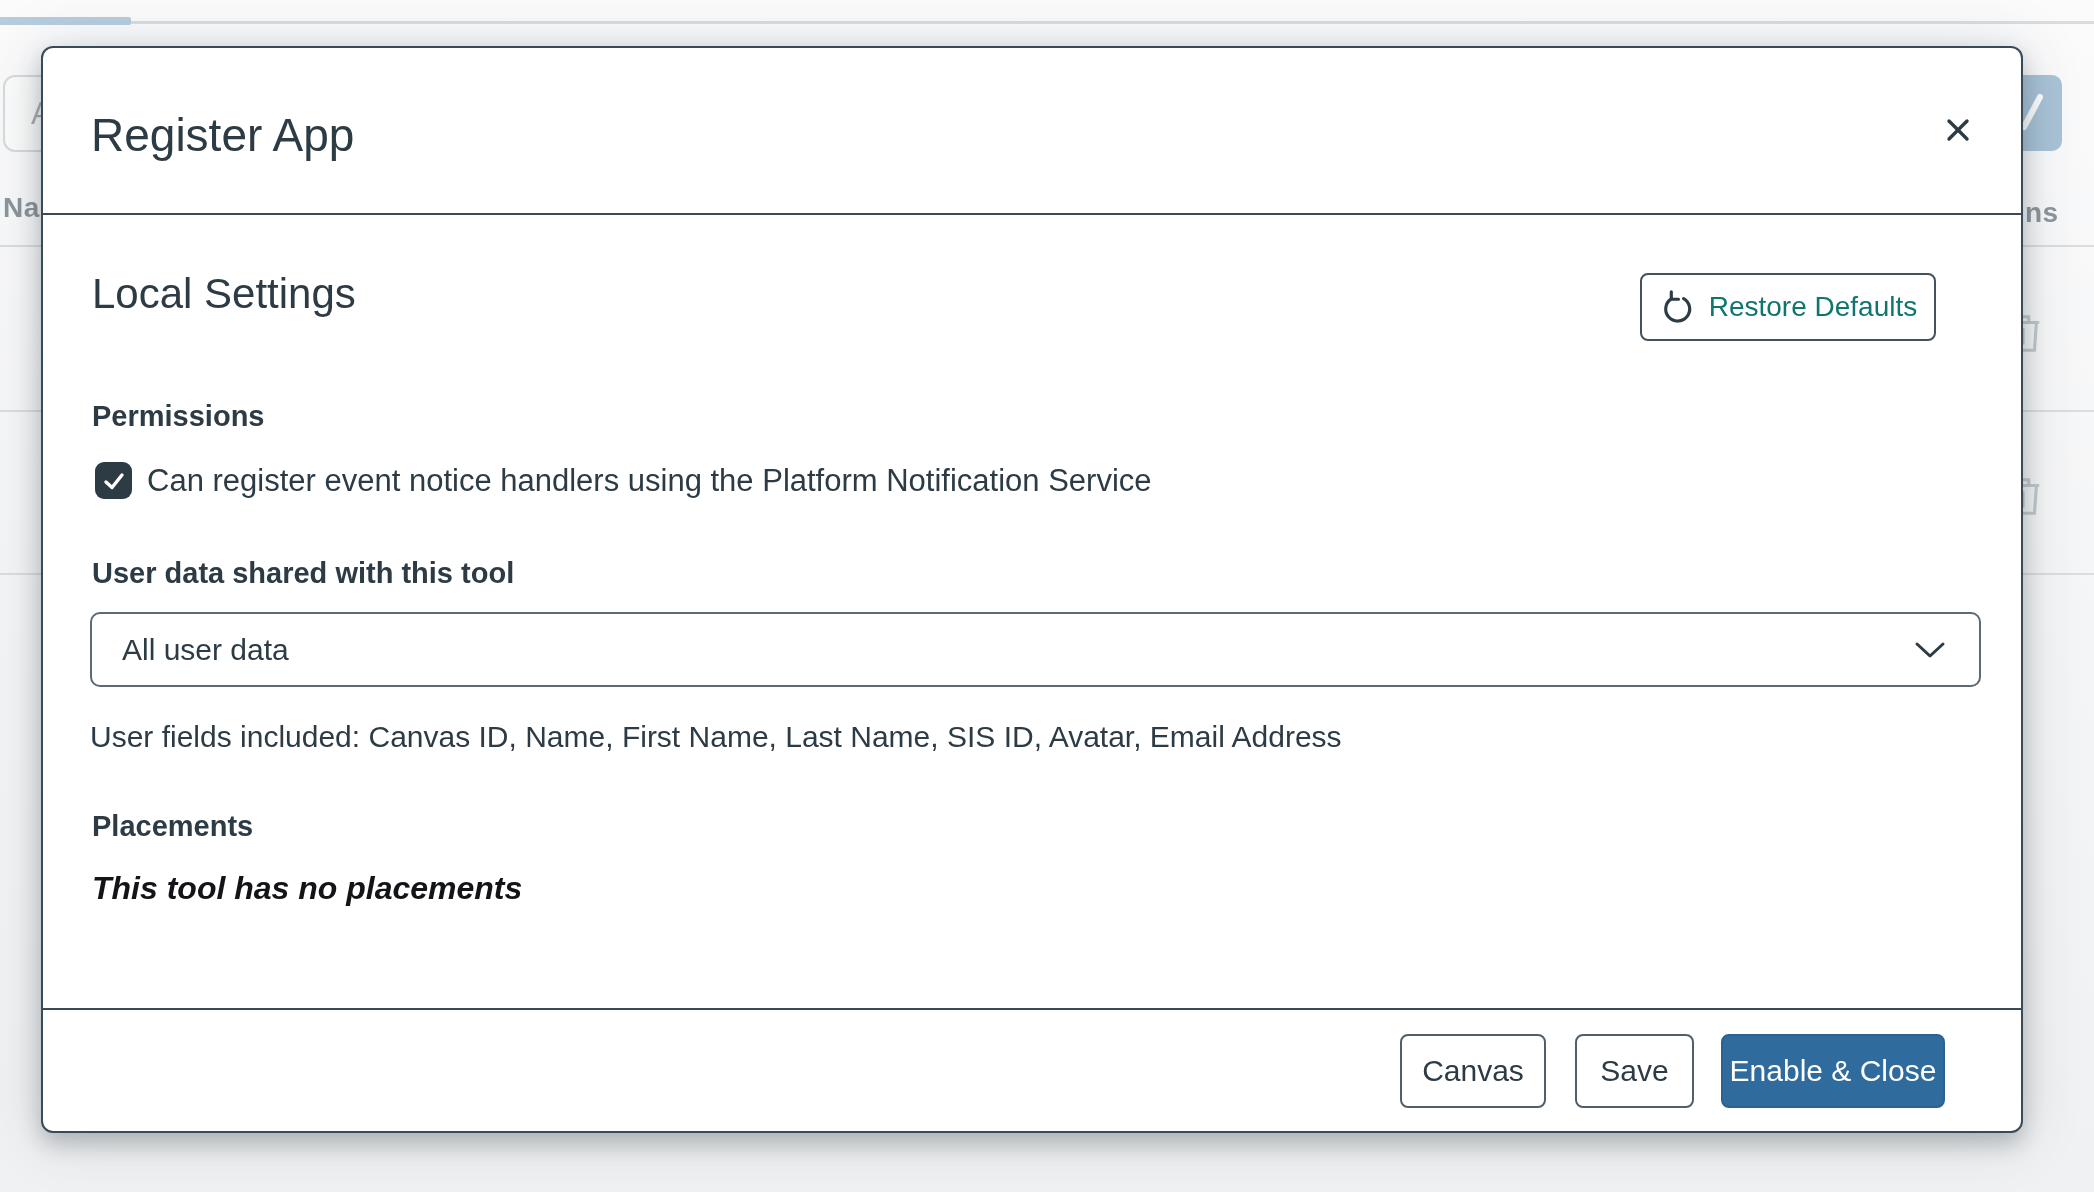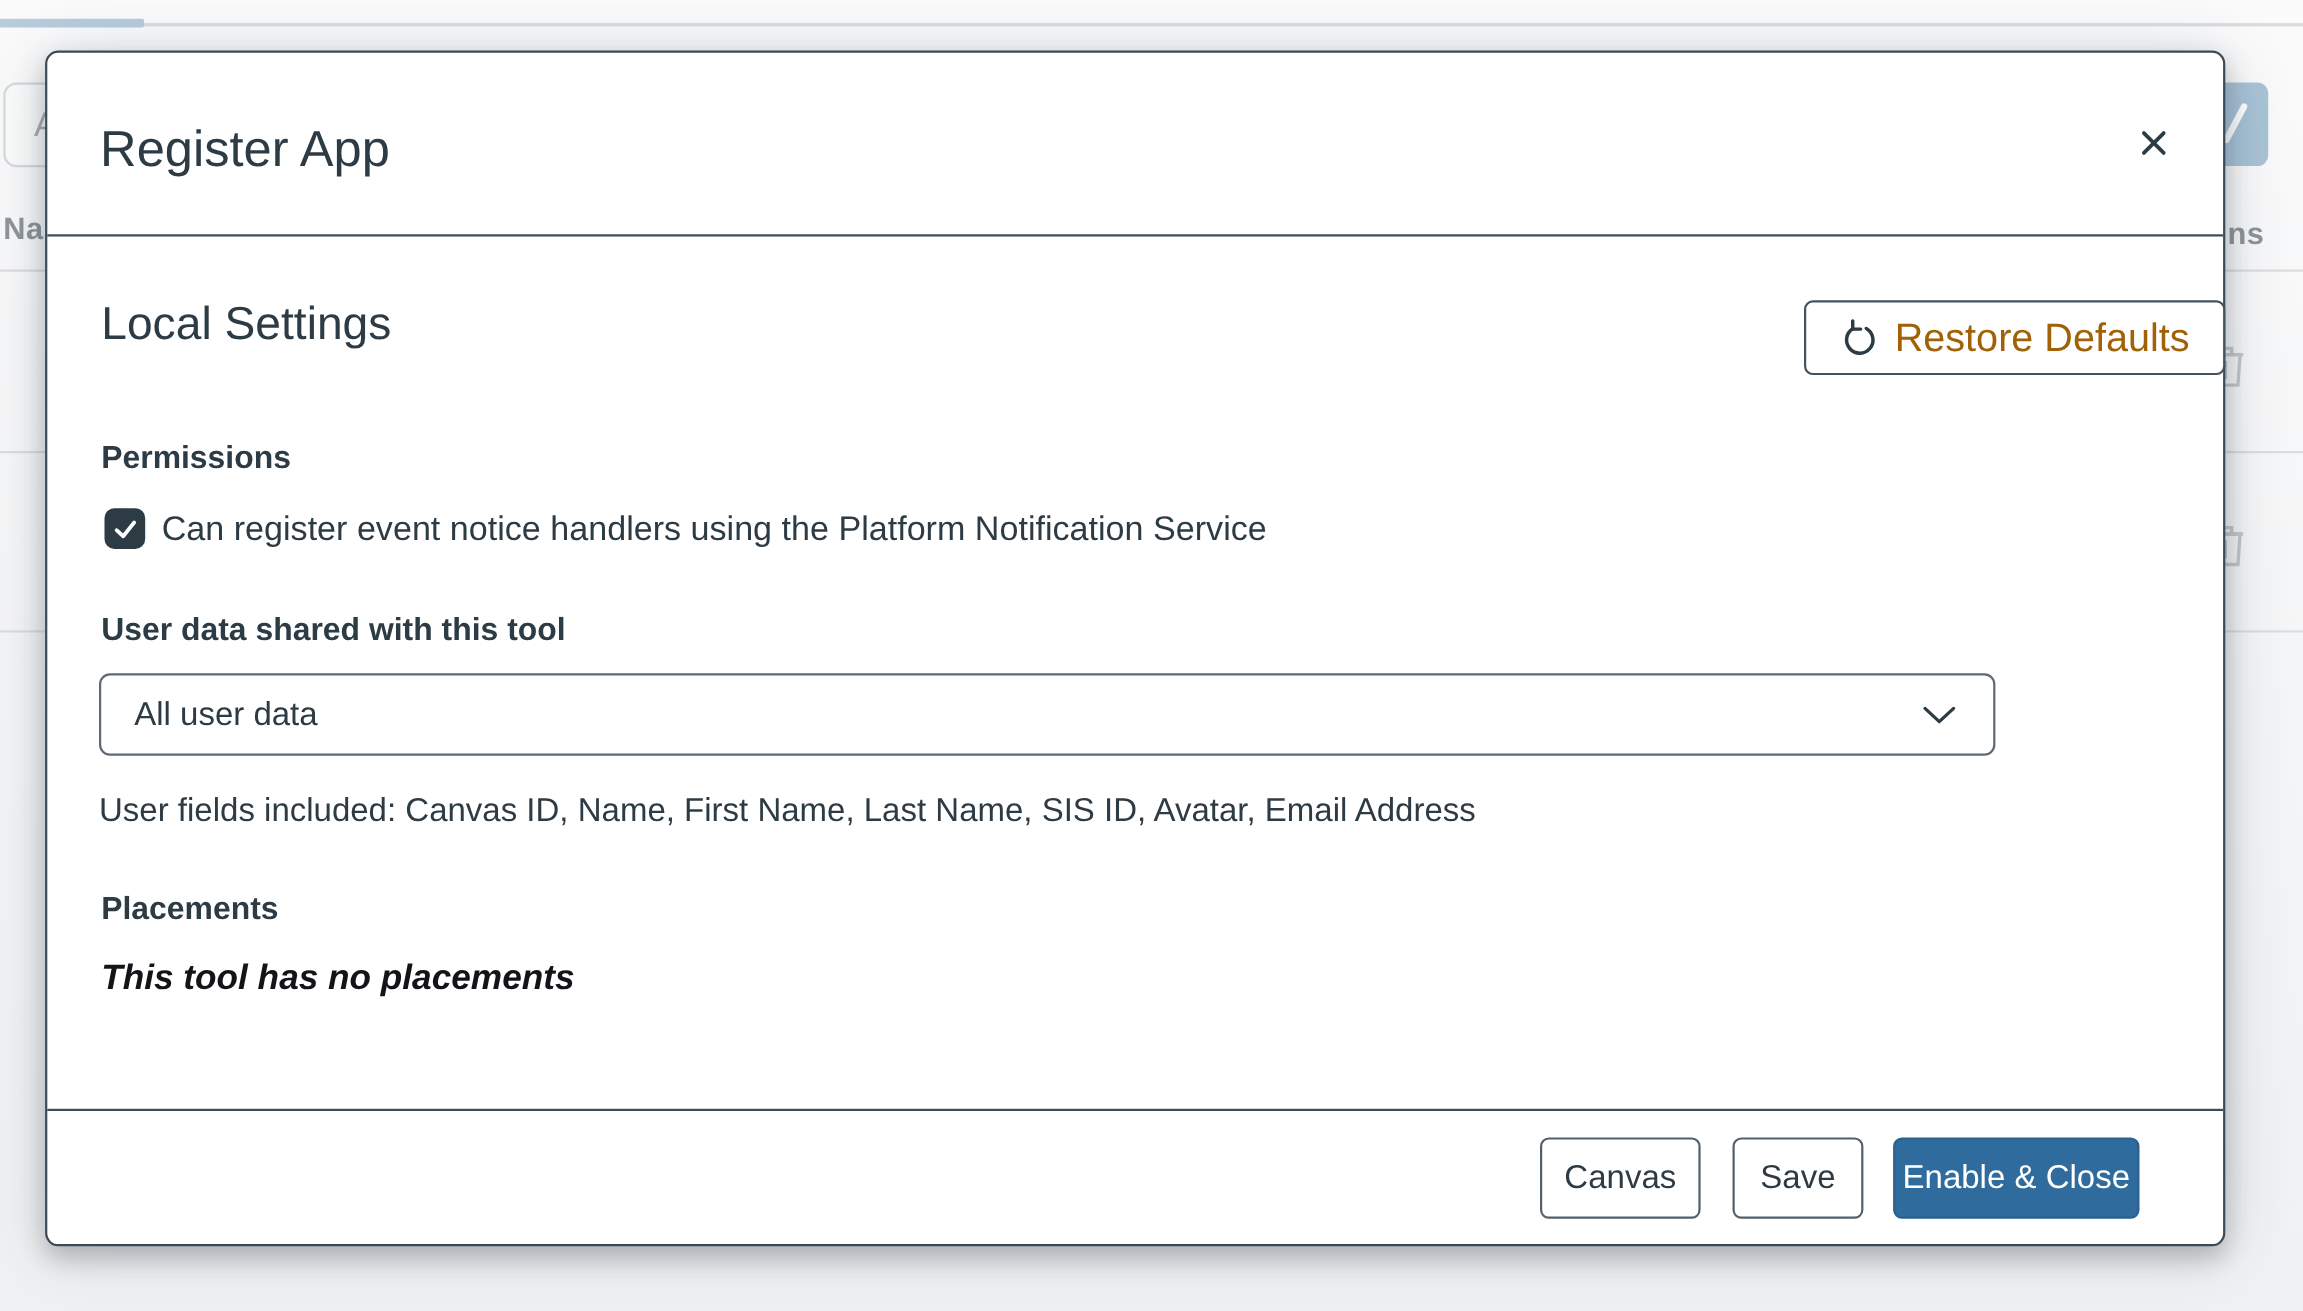--- a/index.html
+++ b/index.html
@@ -26,32 +26,32 @@
          background:#ffffff; border:2px solid #394b58; border-radius:12px; box-sizing:border-box;
          box-shadow:0 10px 22px rgba(45,59,69,.28), 0 4px 60px rgba(45,59,69,.18);}
   .modal *{box-sizing:border-box;}
   .m-abs{position:absolute;}
   .modal-title{left:48px; top:60px; font-size:46px; color:#2d3b45;}
   .close-btn{left:1885px; top:52px; width:60px; height:60px; display:flex; align-items:center; justify-content:center;
              background:none; border:none; cursor:pointer; color:#2d3b45;}
   .header-divider{left:0; right:0; top:165px; height:2px; background:#394b58;}
 
   .section-title{left:49px; top:222px; font-size:42px; color:#2d3b45;}
-  .restore-btn{left:1597px; top:225px; width:383px; height:68px; background:#fff;
+  .restore-btn{left:1597px; top:225px; width:296px; height:68px; background:#fff;
                border:2px solid #44525d; border-radius:8px; display:flex; align-items:center; justify-content:center;
-               gap:14px; font-size:36px; color:#a16207; cursor:pointer; font-family:inherit;}
+               gap:14px; font-size:28px; color:#0f766e; cursor:pointer; font-family:inherit;}
 
   .label-bold{font-size:29px; font-weight:bold; color:#2d3b45;}
   .perm-heading{left:49px; top:352px;}
   .checkbox{left:52px; top:414px; width:37px; height:37px; background:#2d3b45; border-radius:9px;
             display:flex; align-items:center; justify-content:center; cursor:pointer;}
   .checkbox-label{left:104px; top:414px; height:37px; display:flex; align-items:center; font-size:31px; color:#2d3b45;}
 
   .userdata-heading{left:49px; top:509px;}
-  .select{left:47px; top:564px; width:1724px; height:75px; background:#fff; border:2px solid #5c6a76;
+  .select{left:47px; top:564px; width:1891px; height:75px; background:#fff; border:2px solid #5c6a76;
           border-radius:10px; display:flex; align-items:center; cursor:pointer;}
   .select .value{margin-left:30px; font-size:30px; color:#2d3b45;}
   .select .chev{position:absolute; right:32px; top:50%; transform:translateY(-50%); display:flex;}
 
   .fields-note{left:47px; top:672px; font-size:30px; color:#2d3b45;}
   .placements-heading{left:49px; top:762px;}
   .placements-empty{left:49px; top:822px; font-size:32px; font-style:italic; font-weight:bold; color:#121417;}
 
   .footer-divider{left:0; right:0; top:960px; height:2px; background:#394b58;}
   .btn{height:74px; border-radius:8px; font-size:30px; font-family:inherit; cursor:pointer;

